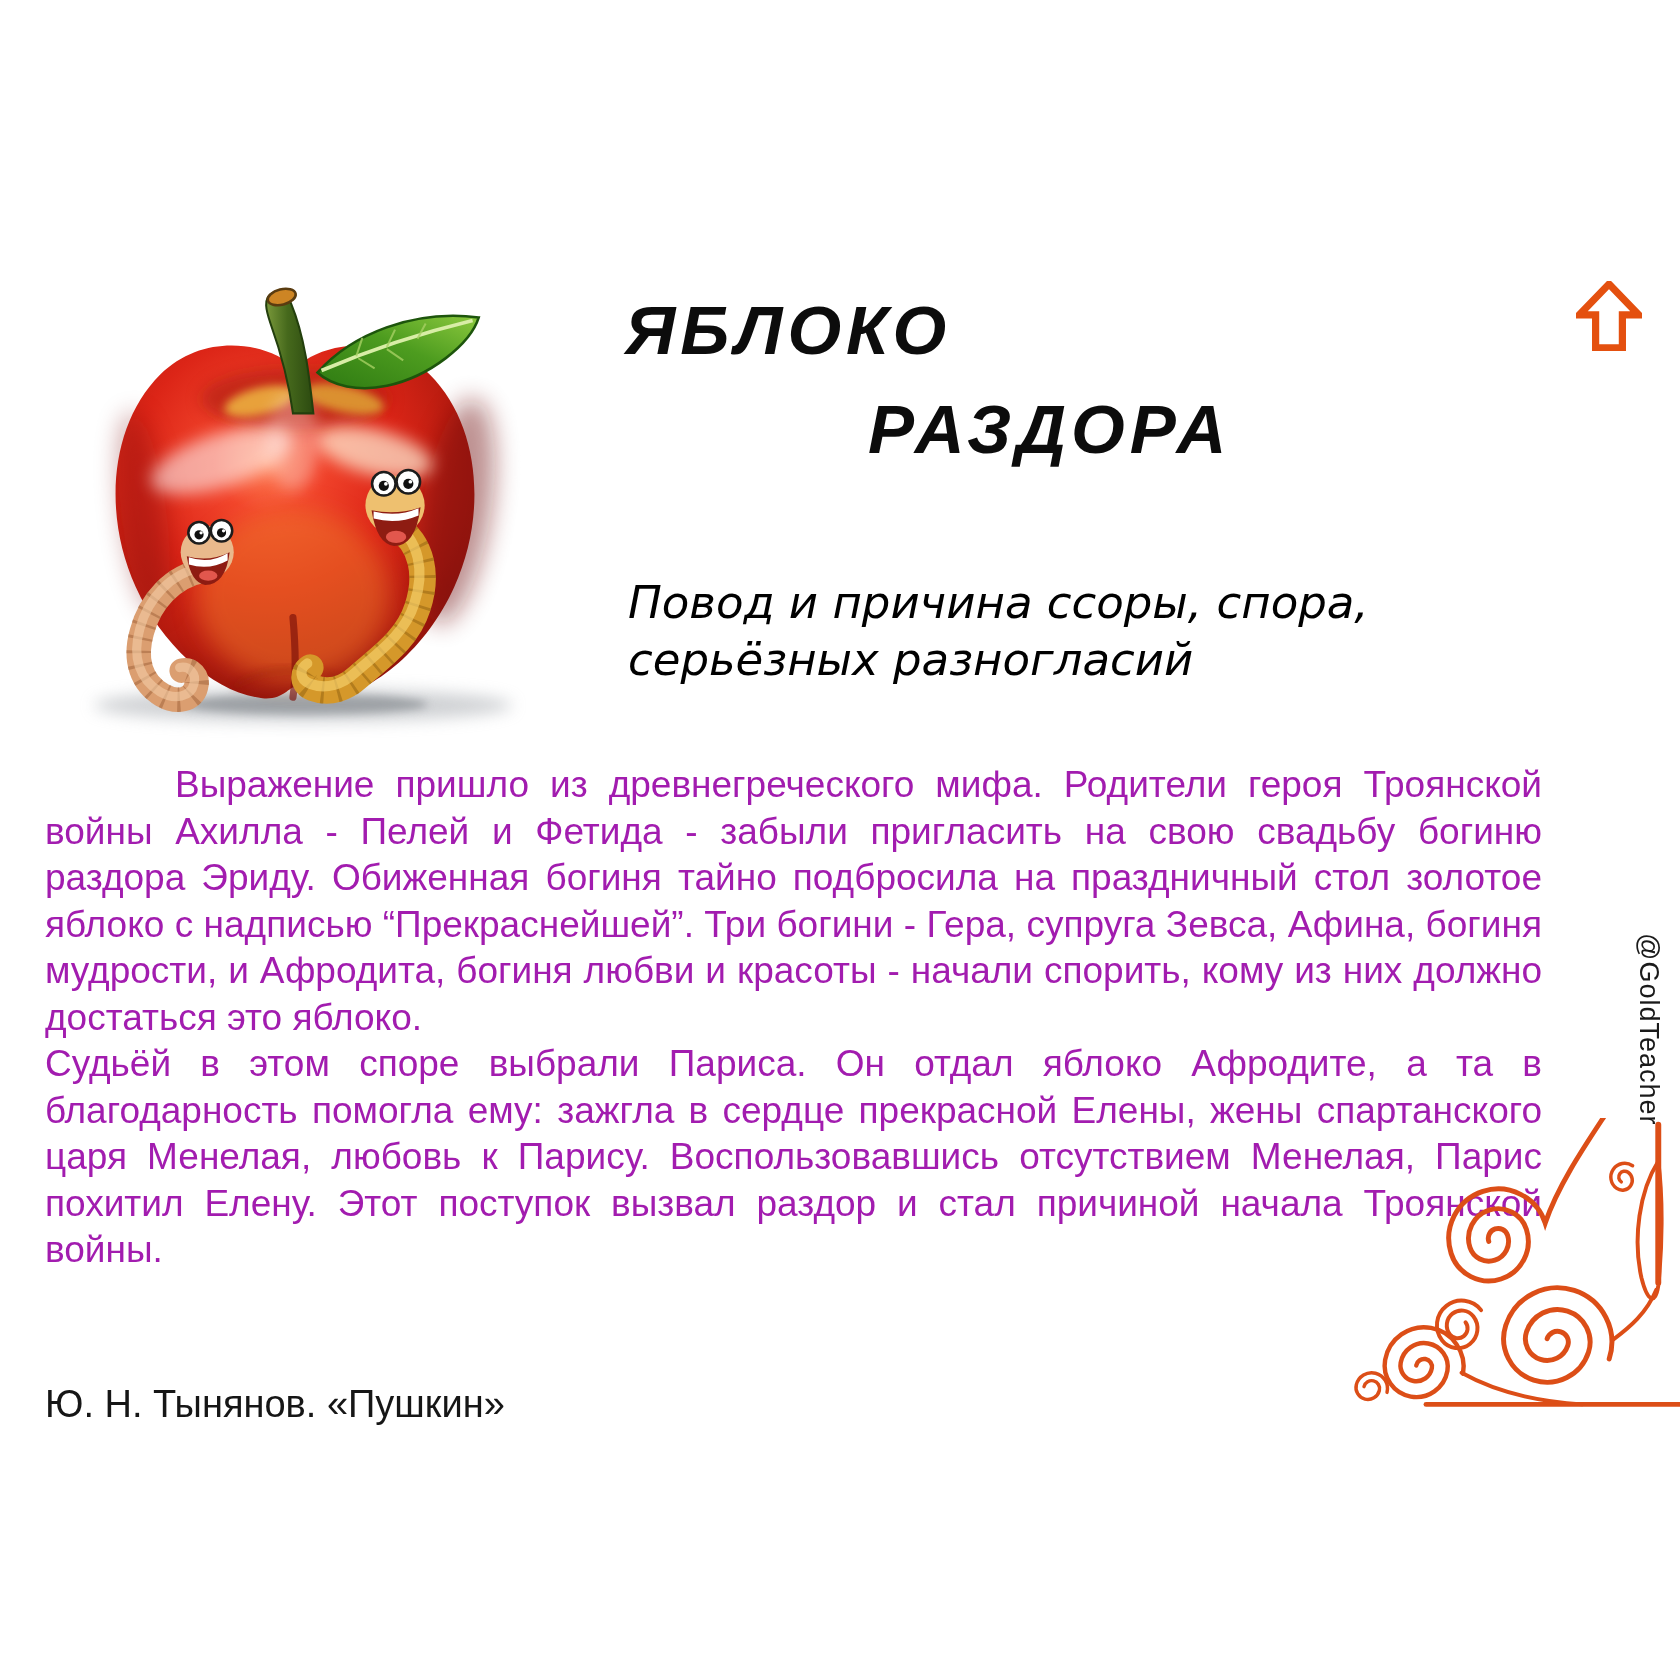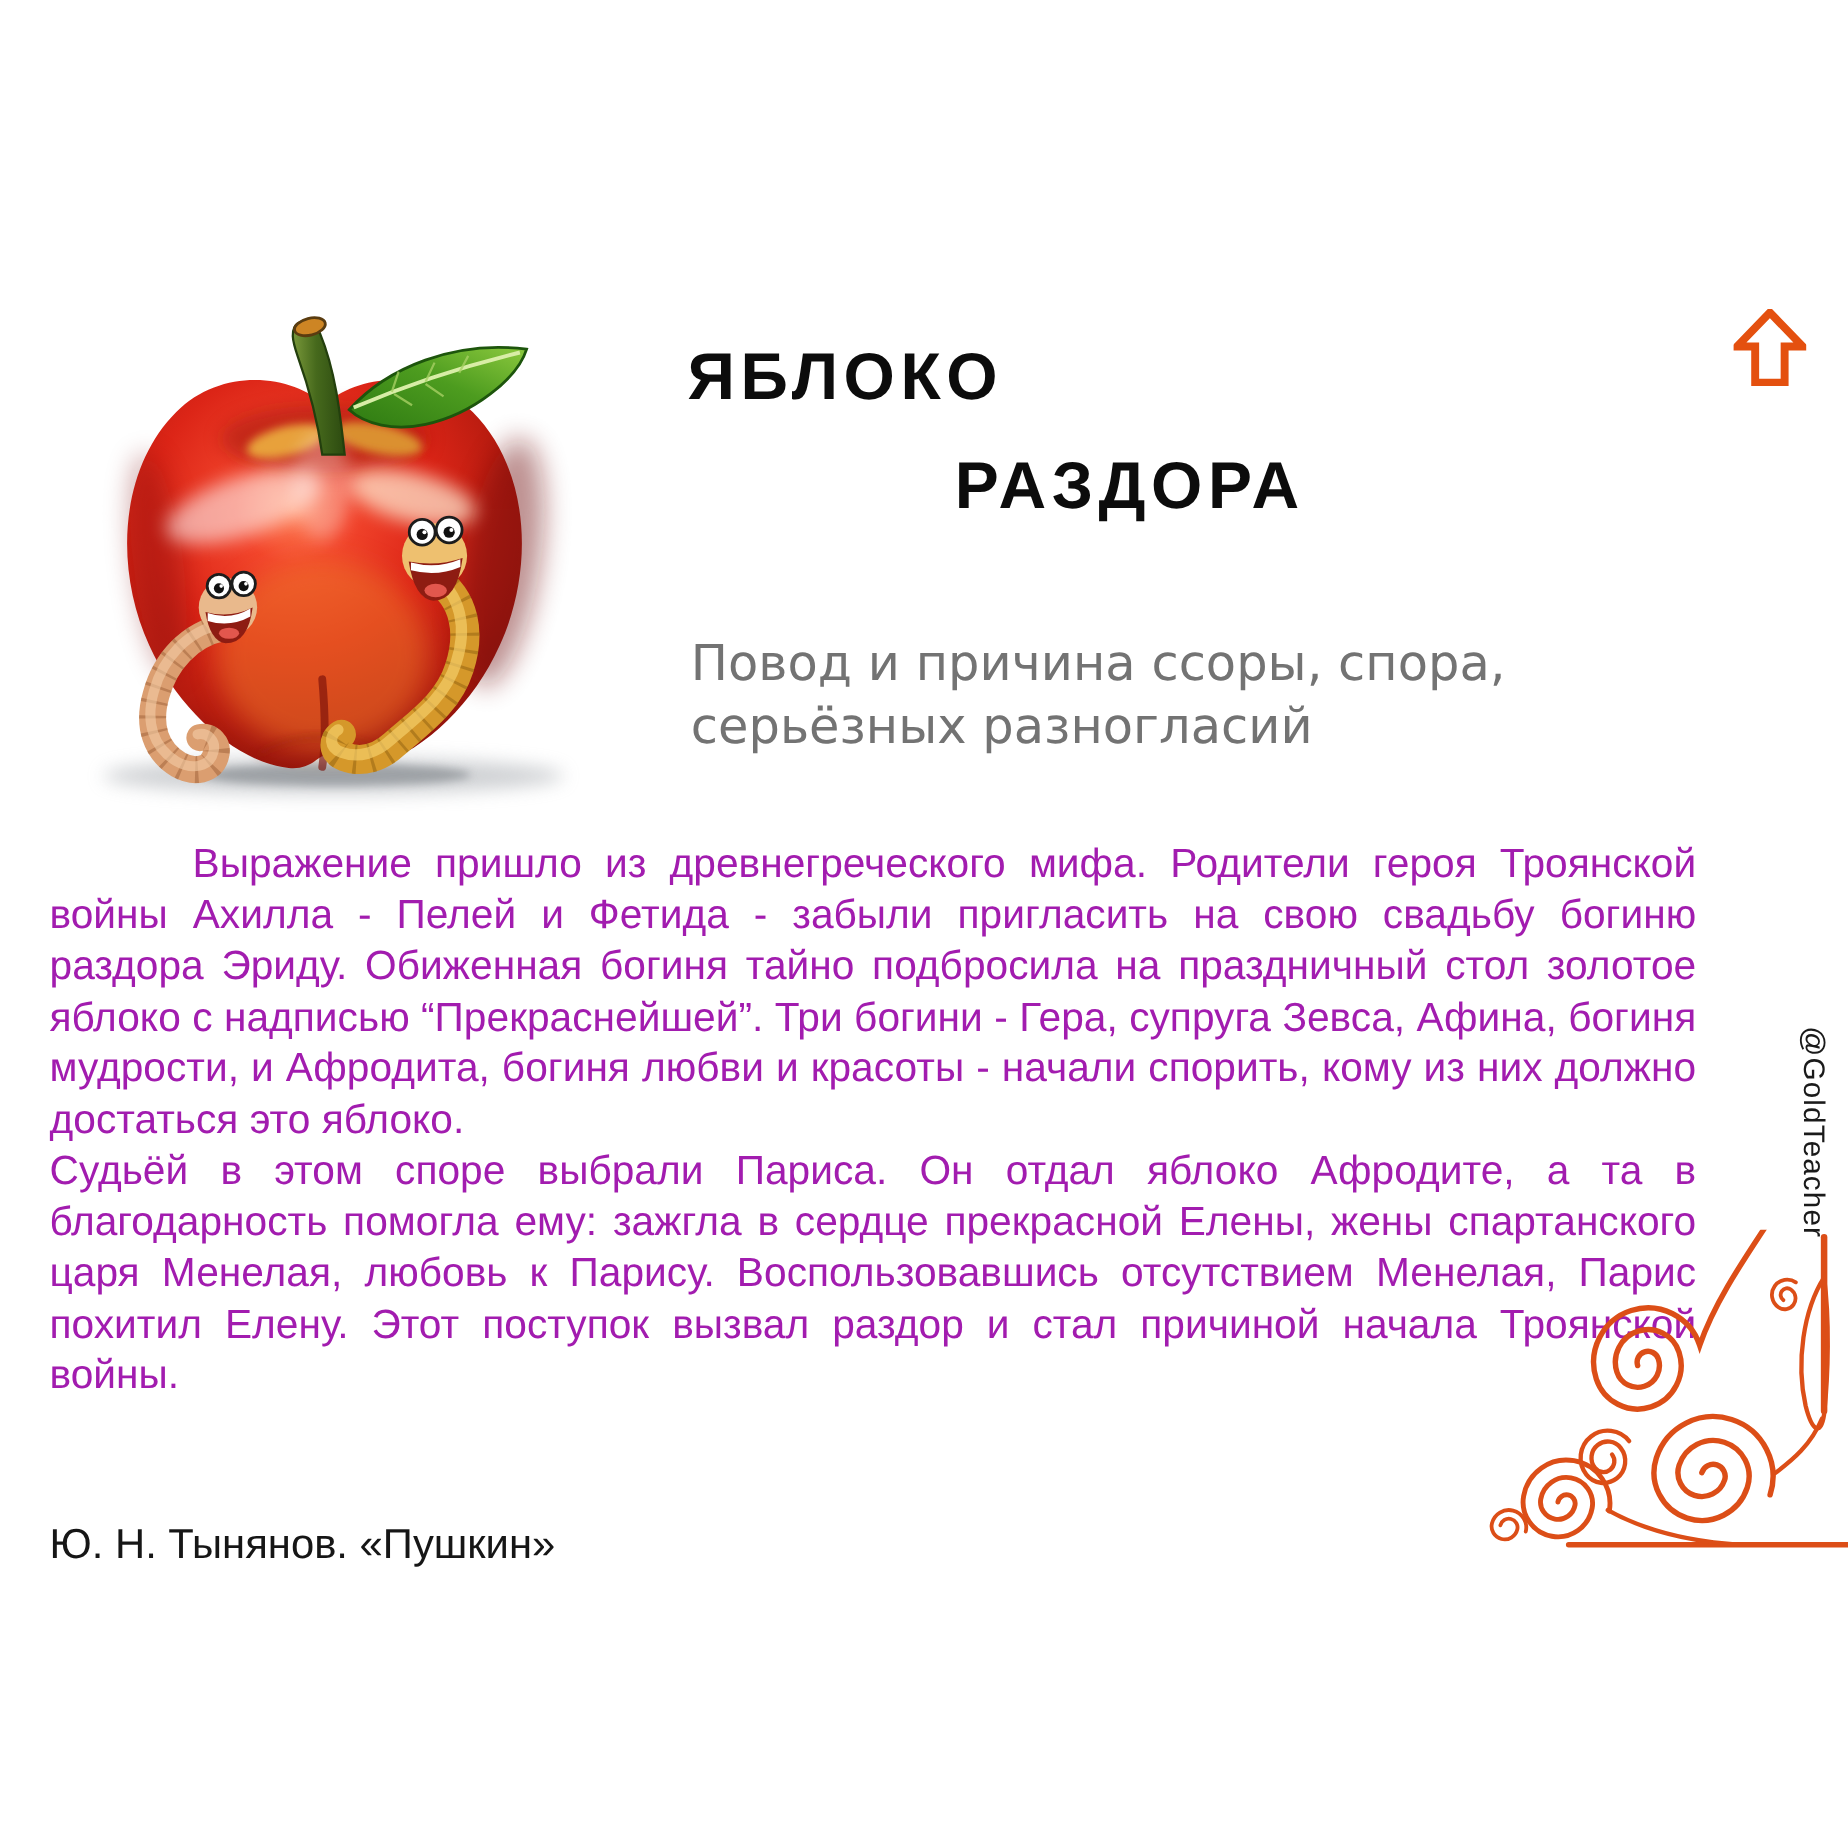--- a/index.html
+++ b/index.html
@@ -12,36 +12,38 @@
     font-family: "Liberation Sans", sans-serif;
     color: #141414;
   }
   .apple-svg {
     position: absolute;
     left: 50px; top: 248px;
     width: 490px; height: 490px;
   }
   .title-block {
     position: absolute;
-    left: 625px; top: 293px;
+    left: 625px; top: 281px;
     font-weight: bold;
-    font-size: 60px;
+    font-size: 69px;
     line-height: 99px;
     letter-spacing: 5px;
     color: #0c0c0c;
     white-space: nowrap;
+    font-style: italic;
   }
   .title-line2 { margin-left: 243px; }
   .subtitle-block {
     position: absolute;
     left: 628px; top: 574px;
     font-family: "DejaVu Sans", sans-serif;
+    font-style: italic;
     font-size: 45px;
     line-height: 57px;
-    color: #737373;
+    color: #000000;
     white-space: nowrap;
   }
   .body-text {
     position: absolute;
     left: 45px; top: 762px;
     width: 1497px;
     font-size: 37px;
     line-height: 46.5px;
     text-align: justify;
     color: #a21caf;

